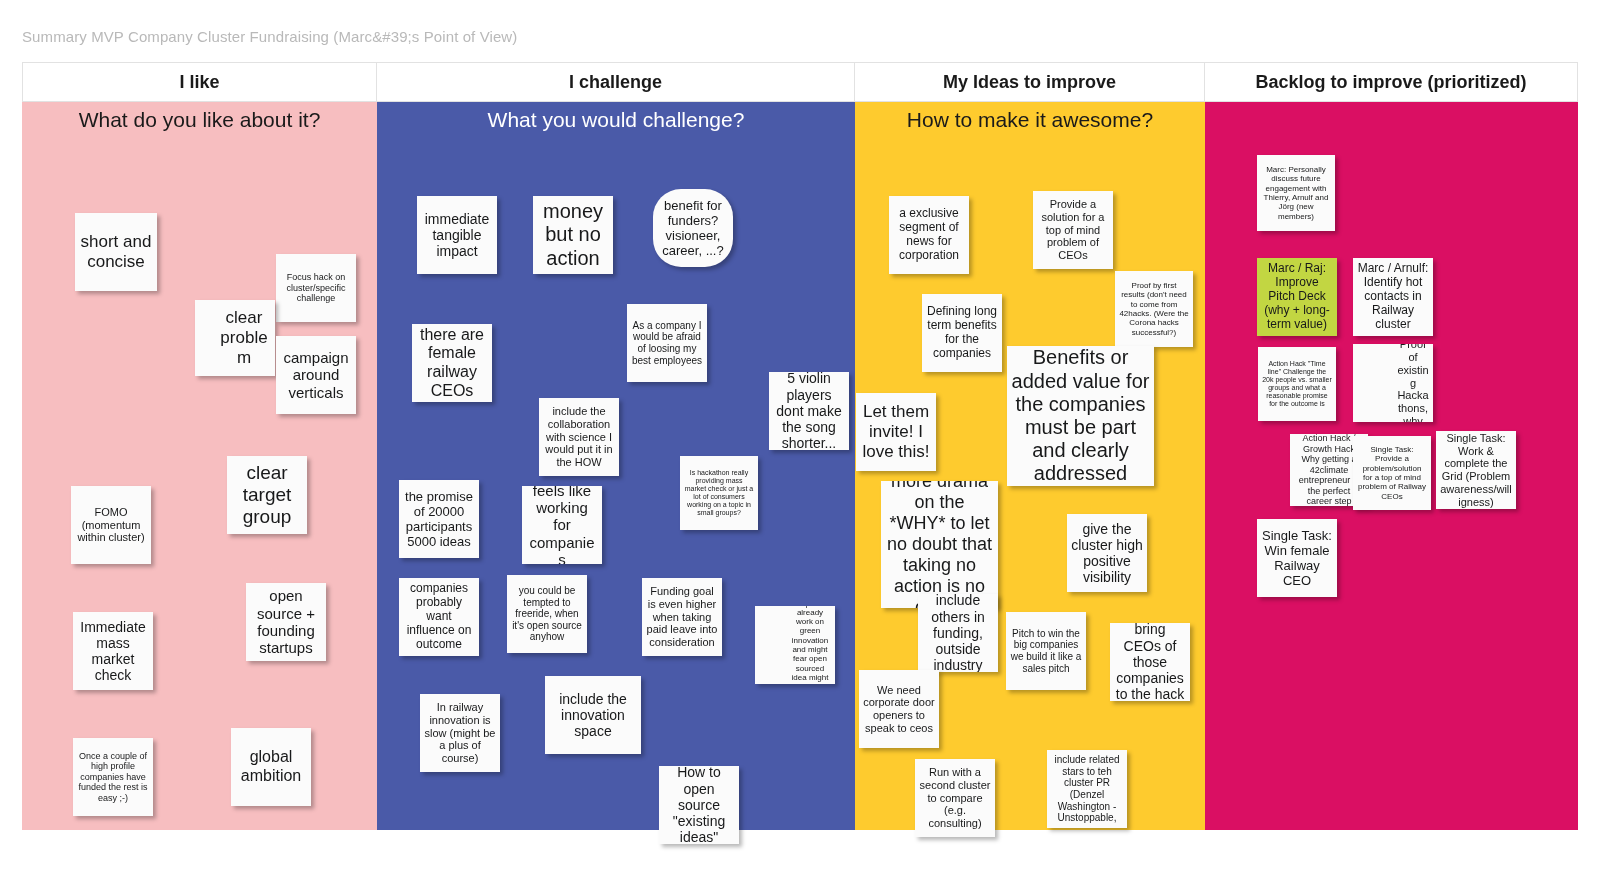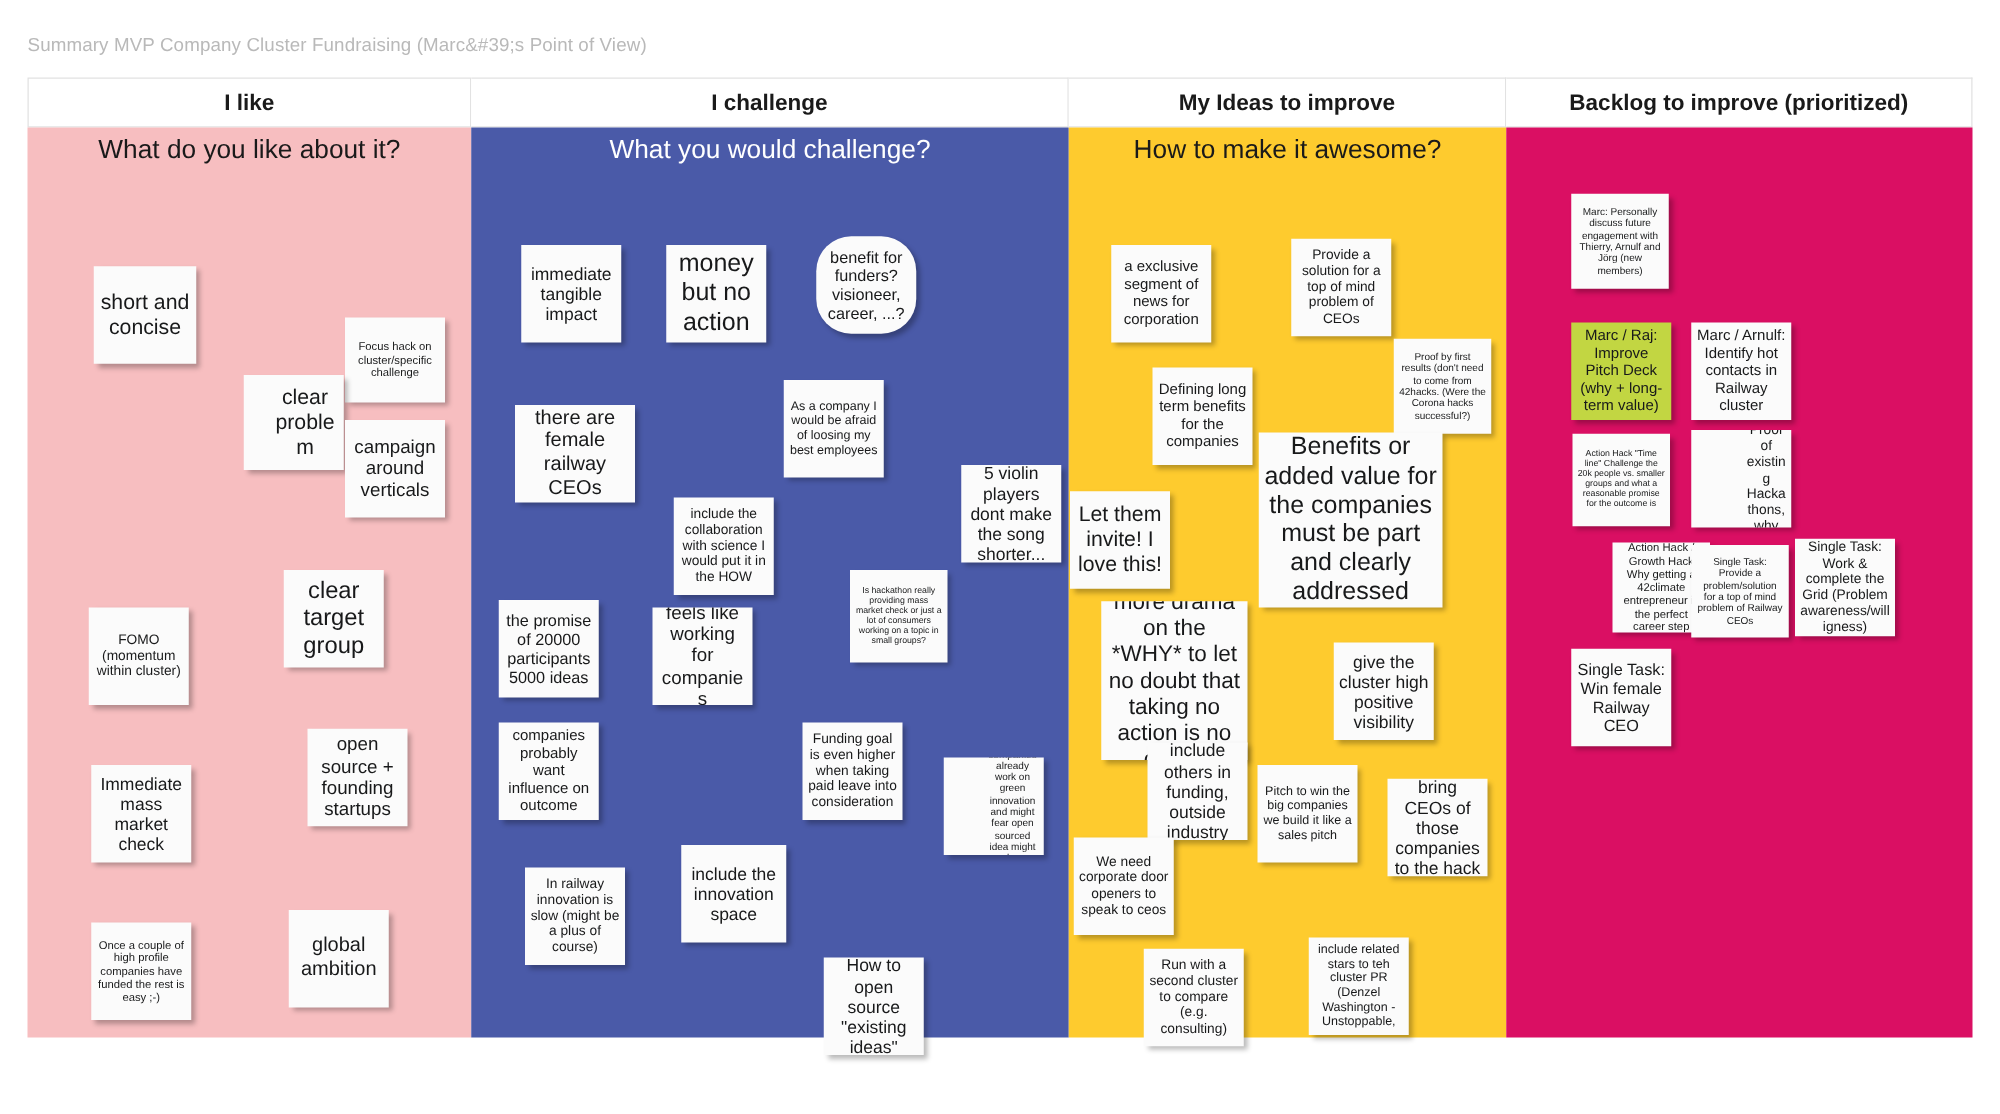--- a/index.html
+++ b/index.html
@@ -78,31 +78,32 @@
       <div class="note" style="left: 51px; top: 636px; width: 80px; height: 78px; font-size: 9px;">Once a couple of high profile companies have funded the rest is easy ;-)</div>
       <div class="note" style="left: 209px; top: 626px; width: 80px; height: 78px; font-size: 16px;">global ambition</div>
     </div>
     <div class="hdr" style="left: 377px; width: 478px;">I challenge</div>
     <div class="col" style="left: 377px; width: 478px; background: rgb(74, 90, 168);">
       <div class="col-sub" style="color: rgb(255, 255, 255);">What you would challenge?</div>
       <div class="note" style="left: 40px; top: 94px; width: 80px; height: 78px; font-size: 14px;">immediate tangible impact</div>
       <div class="note" style="left: 156px; top: 94px; width: 80px; height: 78px; font-size: 20px;">money but no action</div>
       <div class="note" style="left: 276px; top: 87px; width: 80px; height: 78px; font-size: 13px; border-radius: 28px;">benefit for funders? visioneer, career, ...?</div>
       <div class="note" style="left: 250px; top: 202px; width: 80px; height: 78px; font-size: 10px;">As a company I would be afraid of loosing my best employees</div>
-      <div class="note" style="left: 35px; top: 222px; width: 96px; height: 78px; font-size: 16px;">there are female railway CEOs</div>
+      <div class="note" style="left: 35px; top: 222px; width: 80px; height: 78px; font-size: 16px;">there are female railway CEOs</div>
       <div class="note" style="left: 392px; top: 270px; width: 80px; height: 78px; font-size: 14px;">5 violin players dont make the song shorter...</div>
       <div class="note" style="left: 162px; top: 296px; width: 80px; height: 78px; font-size: 11px;">include the collaboration with science I would put it in the HOW</div>
       <div class="note" style="left: 303px; top: 354px; width: 78px; height: 74px; font-size: 7px;">Is hackathon really providing mass market check or just a lot of consumers working on a topic in small groups?</div>
       <div class="note" style="left: 22px; top: 378px; width: 80px; height: 78px; font-size: 13px;">the promise of 20000 participants 5000 ideas</div>
       <div class="note" style="left: 145px; top: 384px; width: 80px; height: 78px; font-size: 15px;">feels like working for companies</div>
       <div class="note" style="left: 22px; top: 476px; width: 80px; height: 78px; font-size: 12px;">companies probably want influence on outcome</div>
+      <div class="note" style="left: 130px; top: 473px; width: 80px; height: 78px; font-size: 10px;">you could be tempted to freeride, when it's open source anyhow</div>
       <div class="note" style="left: 265px; top: 476px; width: 80px; height: 78px; font-size: 11px;">Funding goal is even higher when taking paid leave into consideration</div>
       <div class="note" style="left: 378px; top: 504px; width: 80px; height: 78px; font-size: 8px; padding-left: 34px;">Most companies already work on green innovation and might fear open sourced idea might be competion</div>
       <div class="note" style="left: 43px; top: 592px; width: 80px; height: 78px; font-size: 11px;">In railway innovation is slow (might be a plus of course)</div>
-      <div class="note" style="left: 168px; top: 574px; width: 84px; height: 78px; font-size: 14px;">include the innovation space</div>
+      <div class="note" style="left: 168px; top: 574px; width: 96px; height: 78px; font-size: 14px;">include the innovation space</div>
       <div class="note" style="left: 282px; top: 664px; width: 80px; height: 78px; font-size: 14px;">How to open source "existing ideas"</div>
     </div>
     <div class="hdr" style="left: 855px; width: 350px;">My Ideas to improve</div>
     <div class="col" style="left: 855px; width: 350px; background: rgb(254, 203, 46);">
       <div class="col-sub" style="color: rgb(26, 26, 26);">How to make it awesome?</div>
       <div class="note" style="left: 34px; top: 94px; width: 80px; height: 78px; font-size: 12px;">a exclusive segment of news for corporation</div>
       <div class="note" style="left: 178px; top: 89px; width: 80px; height: 78px; font-size: 11px;">Provide a solution for a top of mind problem of CEOs</div>
       <div class="note" style="left: 260px; top: 169px; width: 78px; height: 76px; font-size: 8px;">Proof by first results (don't need to come from 42hacks. (Were the Corona hacks successful?)</div>
       <div class="note" style="left: 67px; top: 192px; width: 80px; height: 78px; font-size: 12px;">Defining long term benefits for the companies</div>
       <div class="note" style="left: 152px; top: 244px; width: 147px; height: 140px; font-size: 20px;">Benefits or added value for the companies must be part and clearly addressed</div>

